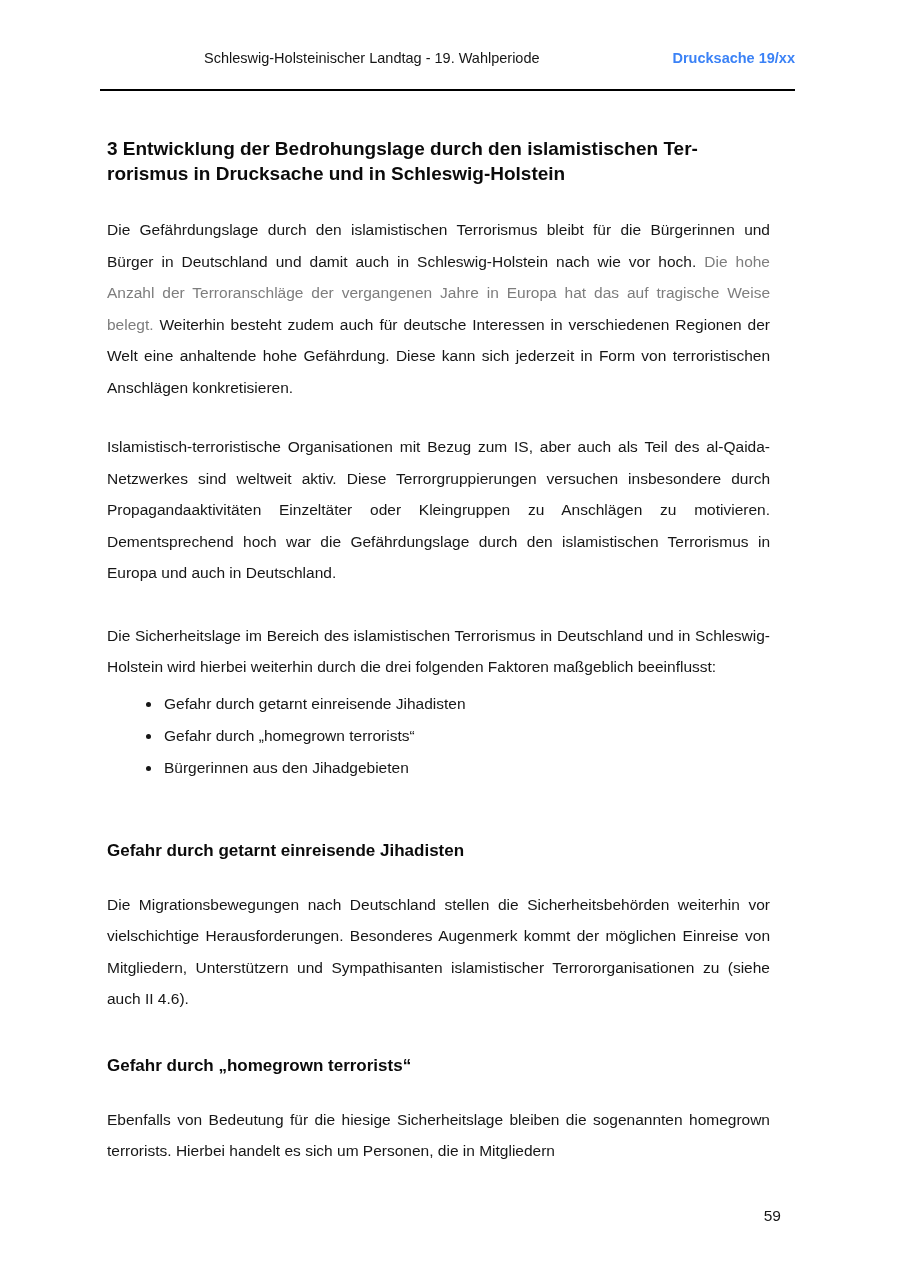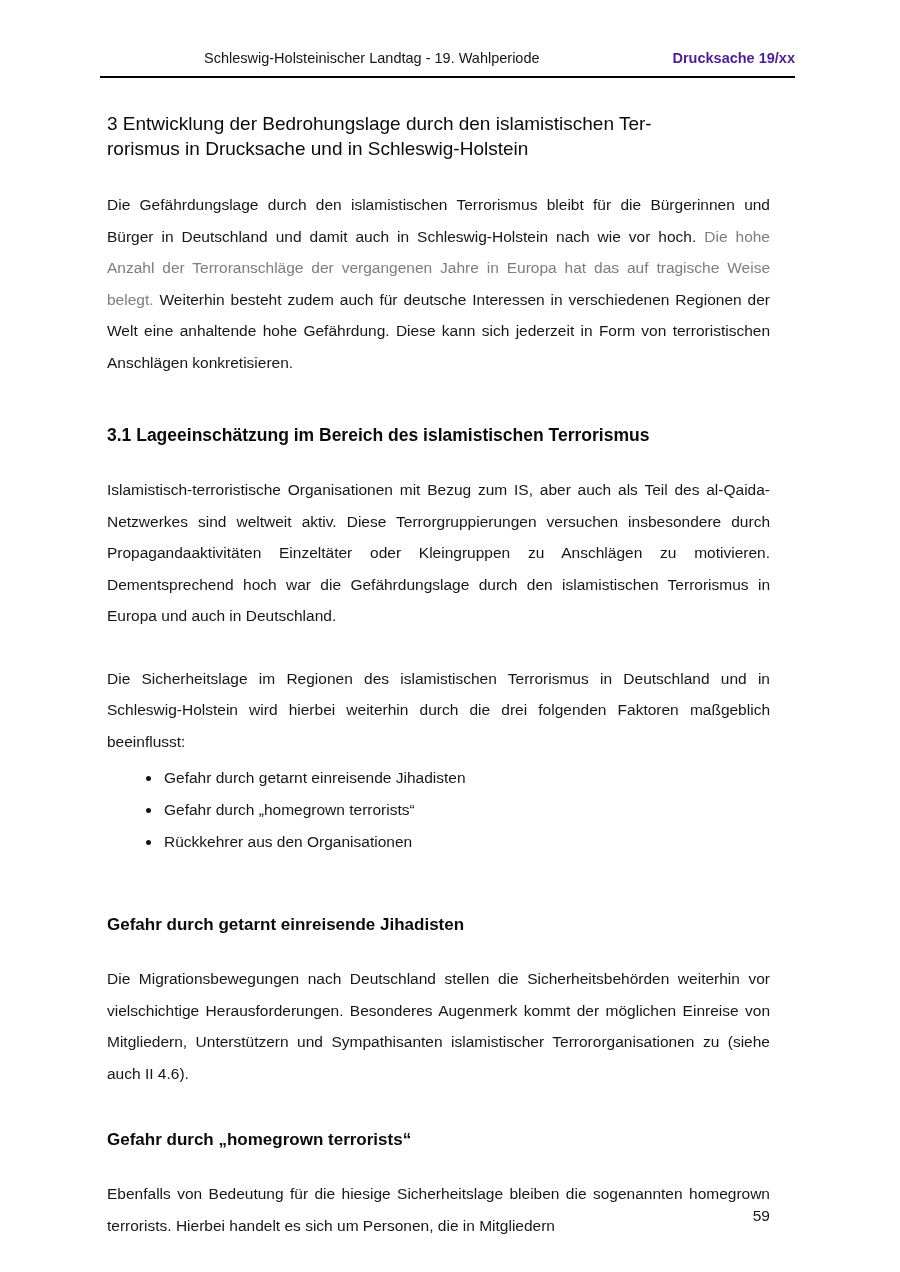--- a/index.html
+++ b/index.html
@@ -22,38 +22,38 @@
     padding: 50px 130px 0 107px;
   }
   
   .doc-header {
     display: flex;
     justify-content: space-between;
     align-items: baseline;
     font-size: 14.5px;
     margin-left: -7px;
     margin-right: -25px;
-    padding-bottom: 10px;
+    padding-bottom: 23px;
     border-bottom: 2.2px solid #000000;
   }
   .doc-header .left {
     margin-left: 104px;
     color: #151515;
   }
   .doc-header .right {
     font-weight: bold;
-    color: #4c1d95;
+    color: #3b82f6;
   }
   
   .main-heading {
     font-size: 19px;
     line-height: 25px;
-    font-weight: normal;
+    font-weight: bold;
     color: #0b0b0b;
-    margin: 33px 0 0 0;
+    margin: 45px 0 0 0;
   }
   .main-heading span { display: block; }
   .section-heading {
     font-size: 17.5px;
     font-weight: bold;
     color: #0b0b0b;
     margin: 47px 0 0 0;
   }
   .sub-heading {
     font-size: 17px;
@@ -78,21 +78,21 @@
     margin: 5px 0 0 0;
     padding-left: 55px;
     font-size: 15.5px;
     line-height: 32px;
     color: #161616;
   }
   .bullet-list li { padding-left: 2px; }
   
   .page-number {
     position: absolute;
-    right: 130px;
+    right: 119px;
     bottom: 47px;
     font-size: 15.5px;
     color: #161616;
   }
 </style>
 </head>
 <body>
 
 <div class="page">
 
@@ -101,30 +101,29 @@
     <span class="right">Drucksache 19/xx</span>
   </div>
 
   <h1 class="main-heading">
     <span>3 Entwicklung der Bedrohungslage durch den islamistischen Ter-</span>
     <span>rorismus in Drucksache und in Schleswig-Holstein</span>
   </h1>
 
   <p class="body-para"><span>Die Gefährdungslage durch den islamistischen Terrorismus bleibt für die Bürgerinnen und Bürger in Deutschland und damit auch in Schleswig-Holstein nach wie vor hoch. </span><span class="gray-sentence">Die hohe Anzahl der Terroranschläge der vergangenen Jahre in Europa hat das auf tragische Weise belegt. </span><span>Weiterhin besteht zudem auch für deutsche Interessen in verschiedenen Regionen der Welt eine anhaltende hohe Gefährdung. Diese kann sich jederzeit in Form von terroristischen Anschlägen konkretisieren.</span></p>
 
-  <h2 class="section-heading">3.1 Lageeinschätzung im Bereich des islamistischen Terrorismus</h2>
 
   <p class="body-para">Islamistisch-terroristische Organisationen mit Bezug zum IS, aber auch als Teil des al-Qaida-Netzwerkes sind weltweit aktiv. Diese Terrorgruppierungen versuchen insbesondere durch Propagandaaktivitäten Einzeltäter oder Kleingruppen zu Anschlägen zu motivieren. Dementsprechend hoch war die Gefährdungslage durch den islamistischen Terrorismus in Europa und auch in Deutschland.</p>
 
-  <p class="body-para mt-blankline">Die Sicherheitslage im Regionen des islamistischen Terrorismus in Deutschland und in Schleswig-Holstein wird hierbei weiterhin durch die drei folgenden Faktoren maßgeblich beeinflusst:</p>
+  <p class="body-para mt-blankline">Die Sicherheitslage im Bereich des islamistischen Terrorismus in Deutschland und in Schleswig-Holstein wird hierbei weiterhin durch die drei folgenden Faktoren maßgeblich beeinflusst:</p>
 
   <ul class="bullet-list">
     <li>Gefahr durch getarnt einreisende Jihadisten</li>
     <li>Gefahr durch „homegrown terrorists“</li>
-    <li>Rückkehrer aus den Organisationen</li>
+    <li>Bürgerinnen aus den Jihadgebieten</li>
   </ul>
 
   <h3 class="sub-heading mt-jihadisten">Gefahr durch getarnt einreisende Jihadisten</h3>
 
   <p class="body-para">Die Migrationsbewegungen nach Deutschland stellen die Sicherheitsbehörden weiterhin vor vielschichtige Herausforderungen. Besonderes Augenmerk kommt der möglichen Einreise von Mitgliedern, Unterstützern und Sympathisanten islamistischer Terrororganisationen zu (siehe auch II 4.6).</p>
 
   <h3 class="sub-heading mt-homegrown">Gefahr durch „homegrown terrorists“</h3>
 
   <p class="body-para">Ebenfalls von Bedeutung für die hiesige Sicherheitslage bleiben die sogenannten homegrown terrorists. Hierbei handelt es sich um Personen, die in Mitgliedern</p>
 

